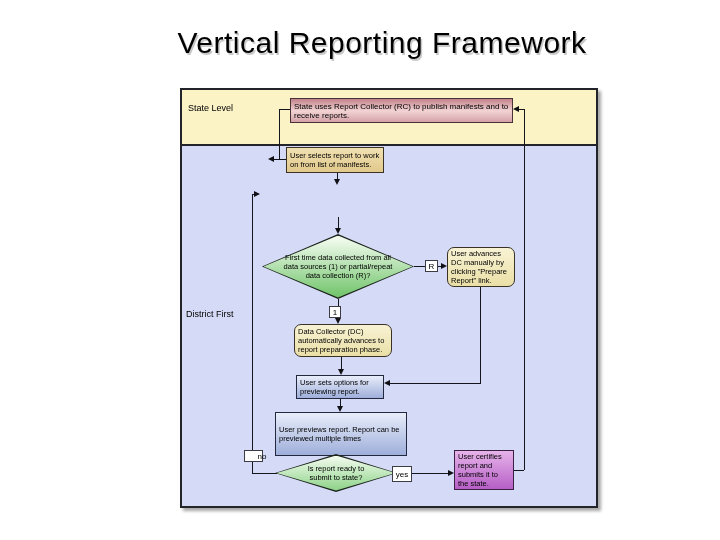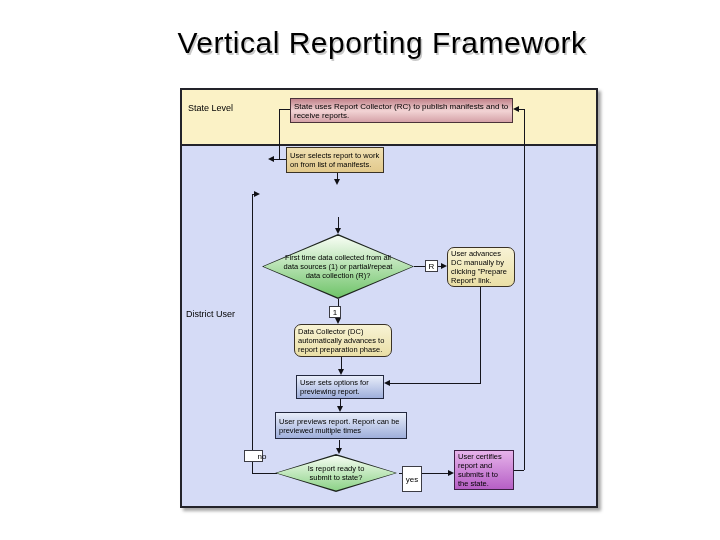--- a/index.html
+++ b/index.html
@@ -49,21 +49,21 @@
 <div class="slide">
 
   <div class="title">Vertical Reporting Framework</div>
 
   <div class="frame">
 
     <div class="lane-state"></div>
     <div class="lane-district"></div>
     <div class="lane-divider"></div>
     <div class="lane-label" style="left:6px;top:13px;">State Level</div>
-    <div class="lane-label" style="left:4px;top:219px;">District User</div>
+    <div class="lane-label" style="left:4px;top:219px;">District First</div>
 
     <div class="hl" style="left:97px;top:19px;width:11px;"></div>
     <div class="vl" style="left:97px;top:19px;height:51px;"></div>
     <div class="hl" style="left:92px;top:69px;width:12px;"></div>
     <div class="ar ar-l" style="left:86px;top:65.5px;"></div>
 
     <div class="vl" style="left:155px;top:83px;height:7px;"></div>
     <div class="ar ar-d" style="left:151.5px;top:89px;"></div>
 
     <div class="vl" style="left:156px;top:127px;height:12px;"></div>
@@ -91,21 +91,21 @@
     <div class="ar ar-d" style="left:153.5px;top:358px;"></div>
 
     <div class="hl" style="left:70px;top:383px;width:25px;"></div>
     <div class="vl" style="left:70px;top:104px;height:279px;"></div>
     <div class="hl" style="left:70px;top:104px;width:2px;"></div>
     <div class="ar ar-r" style="left:72px;top:100.5px;"></div>
     <div class="tag" style="left:62px;top:360px;width:16px;height:12px;padding-left:17px;">no</div>
 
     <div class="hl" style="left:217px;top:383px;width:49px;"></div>
     <div class="ar ar-r" style="left:266px;top:379.5px;"></div>
-    <div class="tag" style="left:220px;top:376px;width:20px;height:26px;">yes</div>
+    <div class="tag" style="left:210px;top:376px;width:20px;height:16px;">yes</div>
 
     <div class="hl" style="left:332px;top:380px;width:10px;"></div>
     <div class="vl" style="left:342px;top:19px;height:361px;"></div>
     <div class="hl" style="left:337px;top:19px;width:5px;"></div>
     <div class="ar ar-l" style="left:331px;top:15.5px;"></div>
 
     <div class="node pink" style="left:108px;top:8px;width:223px;height:25px;font-size:8px;">
       <span>State uses Report Collector (RC) to publish manifests and to receive reports.</span>
     </div>
 
@@ -125,21 +125,21 @@
     </div>
 
     <div class="node pale" style="left:112px;top:234px;width:98px;height:33px;">
       <span>Data Collector (DC) automatically advances to report preparation phase.</span>
     </div>
 
     <div class="node blue" style="left:114px;top:285px;width:88px;height:24px;">
       <span>User sets options for previewing report.</span>
     </div>
 
-    <div class="node blue" style="left:93px;top:322px;width:132px;height:27px;">
+    <div class="node blue" style="left:93px;top:322px;width:132px;height:44px;">
       <span>User previews report. Report can be previewed multiple times</span>
     </div>
 
     <div class="diamond g2" style="left:93px;top:364px;width:122px;height:38px;">
       <div class="d-border"></div>
       <div class="d-fill"></div>
       <div class="d-text" style="padding:0 24px;">Is report ready to submit to state?</div>
     </div>
 
     <div class="node purple" style="left:272px;top:360px;width:60px;height:40px;">

